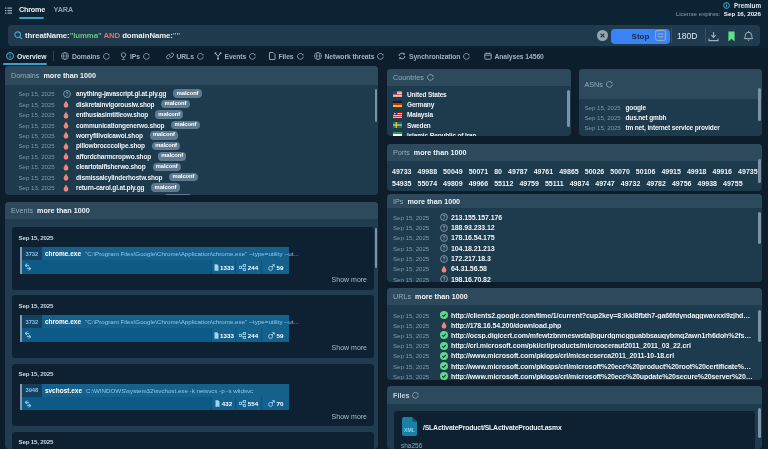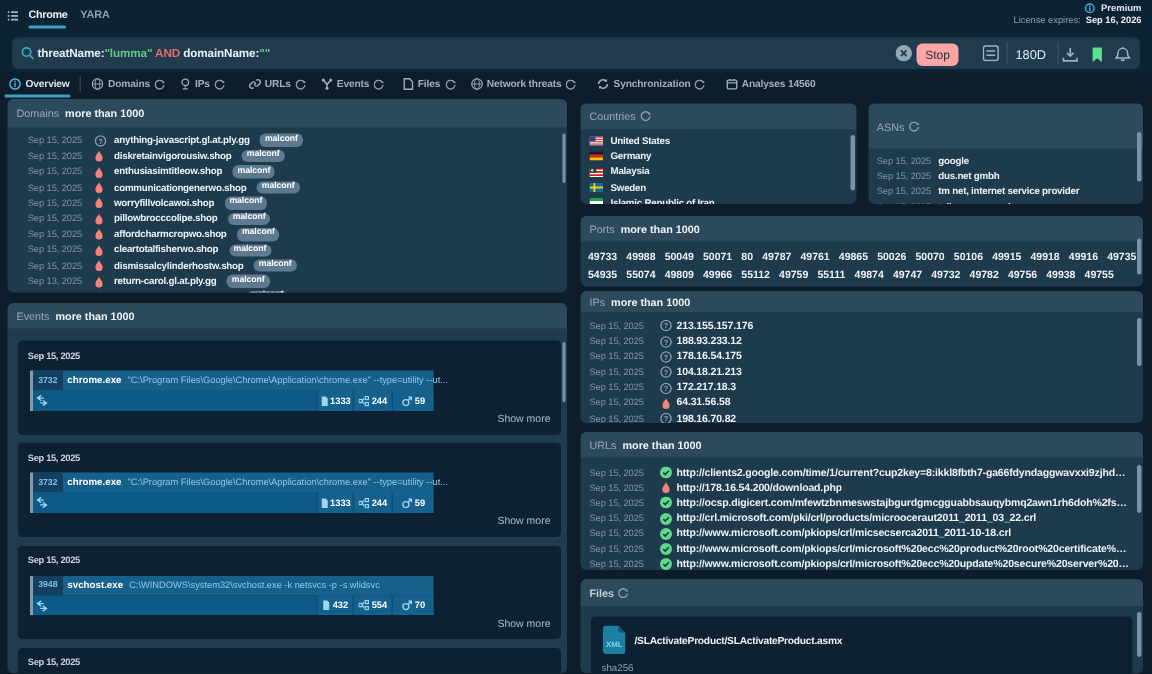--- a/index.html
+++ b/index.html
@@ -54,21 +54,21 @@
       <line x1="5.9" y1="5.9" x2="8.2" y2="8.2" stroke="#3ea8cc" stroke-width="1.1"></line>
     </svg>
   </div>
 <div class="abs" style="left:25px;top:31px;font-size:7.8px;font-weight:bold;color:#e9f0f5;letter-spacing:-.08px">threatName:<span style="color:#67c687">"lumma"</span> <span style="color:#e2706f">AND</span> domainName:<span style="color:#67c687">""</span></div>
 <div class="abs" style="left:597px;top:30px">
     <svg width="11" height="11" viewBox="0 0 11 11" style="">
       <circle cx="5.5" cy="5.5" r="5.5" fill="#93a7b3"></circle>
       <path d="M3.6 3.6 L7.4 7.4 M7.4 3.6 L3.6 7.4" stroke="#20384a" stroke-width="1.2"></path>
     </svg>
   </div>
-<div class="abs" style="left:611px;top:28.5px;width:28px;height:15.5px;background:#fca5a5;border-radius:4px;display:flex;align-items:center;justify-content:center;font-size:8px;font-weight:normal;color:#1b2f41">Stop</div>
+<div class="abs" style="left:611px;top:28.5px;width:59px;height:15.5px;background:#3b82f6;border-radius:4px;display:flex;align-items:center;justify-content:center;font-size:8px;font-weight:bold;color:#1b2f41">Stop</div>
 <div class="abs" style="left:655px;top:30px">
     <svg width="11" height="11" viewBox="0 0 11 11" style="">
       <rect x="0.6" y="0.6" width="9.8" height="9.8" rx="1.5" fill="none" stroke="#9db2c2" stroke-width="1"></rect>
       <line x1="2.6" y1="4" x2="8.4" y2="4" stroke="#9db2c2" stroke-width="1"></line>
       <line x1="2.6" y1="6.8" x2="8.4" y2="6.8" stroke="#9db2c2" stroke-width="1"></line>
     </svg>
   </div>
 <div class="abs" style="left:670.5px;top:28px;width:1px;height:15px;background:#31506a"></div>
 <div class="abs" style="left:677px;top:31px;font-size:8.5px;color:#dfe9f0">180D</div>
 <div class="abs" style="left:705px;top:28px;width:1px;height:15px;background:#31506a"></div>

